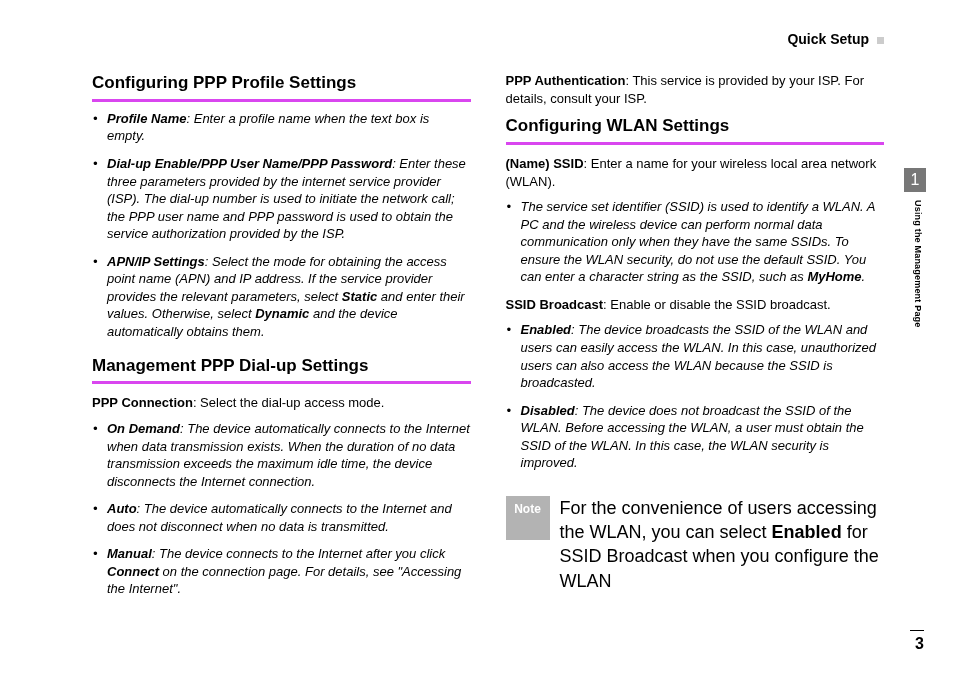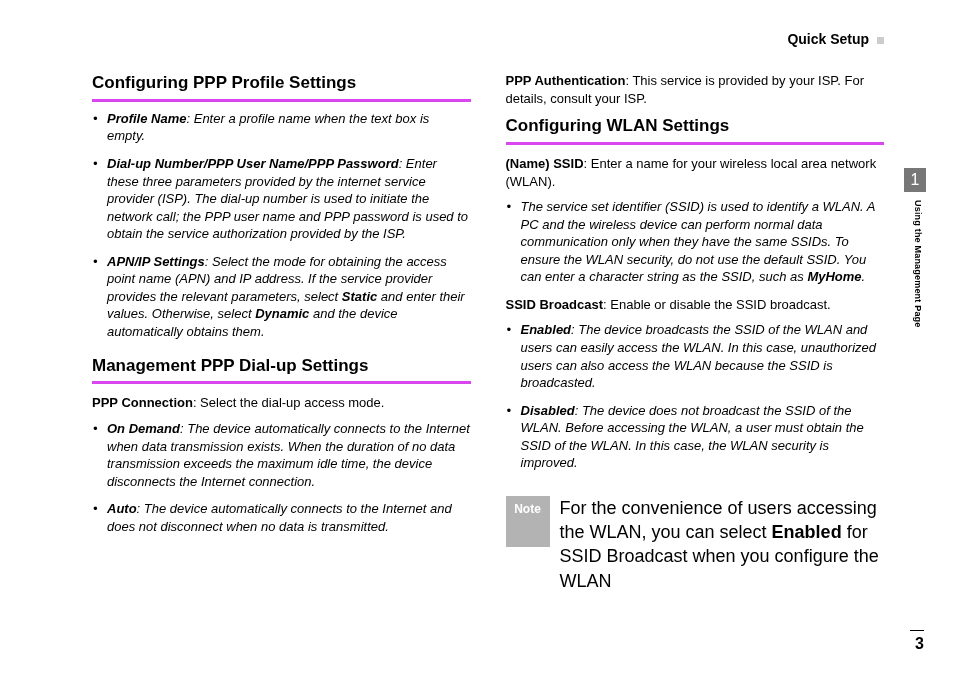--- a/index.html
+++ b/index.html
@@ -114,21 +114,21 @@
     width:14px;
     text-align:right;
   }
   .notebox {
     display:flex;
     gap:10px;
     margin-top:24px;
   }
   .notetag {
     flex:0 0 44px;
-    height:51px;
+    height:44px;
     background:#b3b3b3;
     color:#fff;
     font-size:12px;
     font-weight:bold;
     display:flex;
     align-items:flex-start;
     justify-content:center;
     padding-top:5px;
     box-sizing:border-box;
   }
@@ -149,29 +149,30 @@
   <div class="sidetab">1</div>
   <div class="side-label">Using the Management Page</div>
   <div class="pagenum">3</div>
 
   <div class="columns">
 
     <div class="col">
       <h2>Configuring PPP Profile Settings</h2>
       <ul>
         <li><strong>Profile Name</strong><span>: Enter a profile name when the text box is empty.</span></li>
-        <li><strong>Dial-up Number/PPP User Name/PPP Password</strong><span>: Enter these three parameters provided by the internet service provider (ISP). The dial-up number is used to initiate the network call; the PPP user name and PPP password is used to obtain the service authorization provided by the ISP.</span></li>
+        <li><strong>Dial-up Enable/PPP User Name/PPP Password</strong><span>: Enter these three parameters provided by the internet service provider (ISP). The dial-up number is used to initiate the network call; the PPP user name and PPP password is used to obtain the service authorization provided by the ISP.</span></li>
         <li><strong>APN/IP Settings</strong><span>: Select the mode for obtaining the access point name (APN) and IP address. If the service provider provides the relevant parameters, select </span><strong>Static</strong><span> and enter their values. Otherwise, select </span><strong>Dynamic</strong><span> and the device automatically obtains them.</span></li>
       </ul>
 
       <h2 class="h2-space">Management PPP Dial-up Settings</h2>
       <p class="lead"><strong>PPP Connection</strong><span>: Select the dial-up access mode.</span></p>
       <ul>
         <li><strong>On Demand</strong><span>: The device automatically connects to the Internet when data transmission exists. When the duration of no data transmission exceeds the maximum idle time, the device disconnects the Internet connection.</span></li>
         <li><strong>Auto</strong><span>: The device automatically connects to the Internet and does not disconnect when no data is transmitted.</span></li>
+        <li><strong>Manual</strong><span>: The device connects to the Internet after you click </span><strong>Connect</strong><span> on the connection page. For details, see "Accessing the Internet".</span></li>
       </ul>
     </div>
 
     <div class="col">
       <p class="p0"><strong>PPP Authentication</strong><span>: This service is provided by your ISP. For details, consult your ISP.</span></p>
 
       <h2>Configuring WLAN Settings</h2>
       <p class="lead"><strong>(Name) SSID</strong><span>: Enter a name for your wireless local area network (WLAN).</span></p>
       <ul>
         <li><span>The service set identifier (SSID) is used to identify a WLAN. A PC and the wireless device can perform normal data communication only when they have the same SSIDs. To ensure the WLAN security, do not use the default SSID. You can enter a character string as the SSID, such as </span><strong>MyHome</strong><span>.</span></li>

